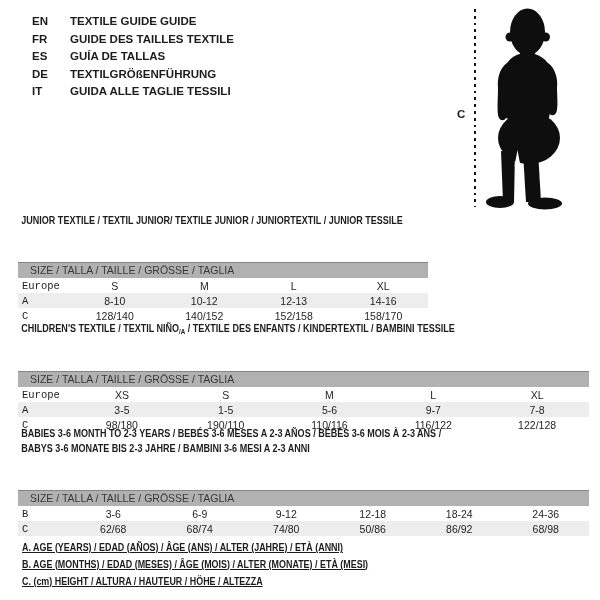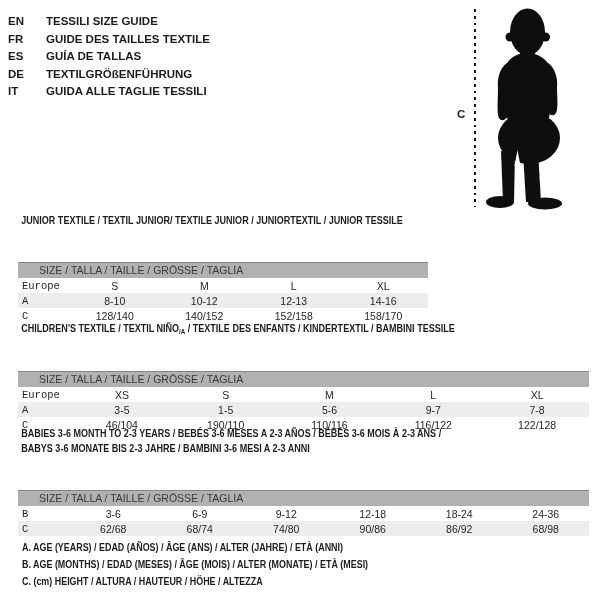--- a/index.html
+++ b/index.html
@@ -4,21 +4,21 @@
 <style>
   html,body { margin:0; padding:0; }
   body {
     width:600px; height:600px; background:#ffffff;
     font-family:"Liberation Sans", sans-serif;
     color:#1c1c1c; position:relative; overflow:hidden;
   }
   .page { position:absolute; inset:0; }
 
   
-  .lang-block { position:absolute; left:8px; top:13px; }
+  .lang-block { position:absolute; left:32px; top:13px; }
   .lang-row { display:flex; font-weight:bold; font-size:11.5px; line-height:17.5px; }
   .lang-code { width:38px; flex:0 0 38px; }
 
   
   .figure { position:absolute; left:450px; top:4px; width:148px; height:210px; }
   .dotted-line {
     position:absolute; left:24px; top:5px; width:2.4px; height:198px;
     background:repeating-linear-gradient(to bottom, #161616 0 2.7px, transparent 2.7px 6.8px);
   }
   .figure-c { position:absolute; left:7px; top:104px; font-weight:bold; font-size:11.5px; }
@@ -37,47 +37,47 @@
   }
   .section-junior   .section-title { margin-bottom:12px; }
   .section-children .section-title { margin-bottom:15px; }
   .section-babies   .section-title { margin-bottom:10px; }
   .title-line { white-space:nowrap; }
   .section-title .sub { font-size:7.5px; position:relative; top:2px; }
 
   .size-header {
     background:#b1b1b1; border-top:1px solid #858585;
     height:15px; line-height:15px; font-size:10.5px; color:#383838;
-    padding-left:21px; overflow:hidden; white-space:nowrap;margin-top:34px;
+    padding-left:12px; overflow:hidden; white-space:nowrap;margin-top:34px;
   }
   table.size-table {
     width:100%; border-collapse:collapse; table-layout:fixed;
     font-size:10.5px; color:#1f1f1f;
   }
   table.size-table td { height:15px; padding:0; text-align:center; vertical-align:middle; }
   table.size-table td.row-label { text-align:left; padding-left:4px;font-family:Liberation Mono, monospace; }
   table.size-table col.label-col { width:52px; }
   tr.shaded { background:#ededed; }
 
   
-  .footnotes { position:absolute; left:22px; top:539px; }
+  .footnotes { position:absolute; left:22px; top:539px;text-decoration:underline; }
   .footnote {
     font-weight:bold; font-size:10.5px; line-height:16.8px;
     white-space:nowrap; transform:scaleX(0.85); transform-origin:0 50%;
   }
 </style>
 </head>
 <body>
 
 <div class="page">
 
   <div class="lang-block">
       <div class="lang-row">
         <span class="lang-code">EN</span>
-        <span class="lang-label">TESSILI SIZE GUIDE</span>
+        <span class="lang-label">TEXTILE GUIDE GUIDE</span>
       </div>
       <div class="lang-row">
         <span class="lang-code">FR</span>
         <span class="lang-label">GUIDE DES TAILLES TEXTILE</span>
       </div>
       <div class="lang-row">
         <span class="lang-code">ES</span>
         <span class="lang-label">GUÍA DE TALLAS</span>
       </div>
       <div class="lang-row">
@@ -168,21 +168,21 @@
           <tr class="shaded">
             <td class="row-label">A</td>
             <td>3-5</td>
             <td>1-5</td>
             <td>5-6</td>
             <td>9-7</td>
             <td>7-8</td>
           </tr>
           <tr>
             <td class="row-label">C</td>
-            <td>46/104</td>
+            <td>98/180</td>
             <td>190/110</td>
             <td>110/116</td>
             <td>116/122</td>
             <td>122/128</td>
           </tr>
         </tbody>
     </table>
   </section>
 
   <section class="section section-babies">
@@ -203,21 +203,21 @@
             <td>9-12</td>
             <td>12-18</td>
             <td>18-24</td>
             <td>24-36</td>
           </tr>
           <tr class="shaded">
             <td class="row-label">C</td>
             <td>62/68</td>
             <td>68/74</td>
             <td>74/80</td>
-            <td>90/86</td>
+            <td>50/86</td>
             <td>86/92</td>
             <td>68/98</td>
           </tr>
         </tbody>
     </table>
   </section>
 
   <div class="footnotes">
       <div class="footnote">A. AGE (YEARS) / EDAD (AÑOS) / ÂGE (ANS) / ALTER (JAHRE) / ETÀ (ANNI)</div>
       <div class="footnote">B. AGE (MONTHS) / EDAD (MESES) / ÂGE (MOIS) / ALTER (MONATE) / ETÀ (MESI)</div>

